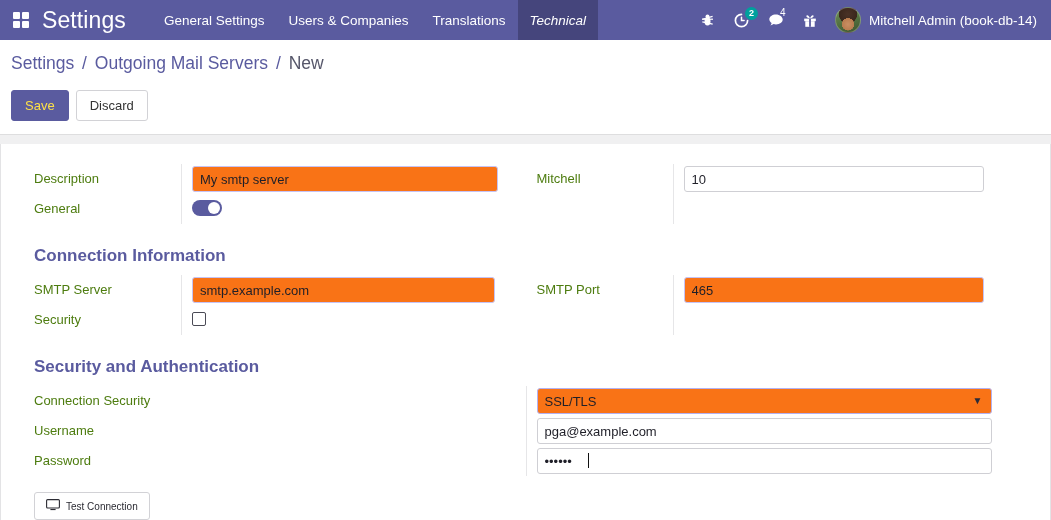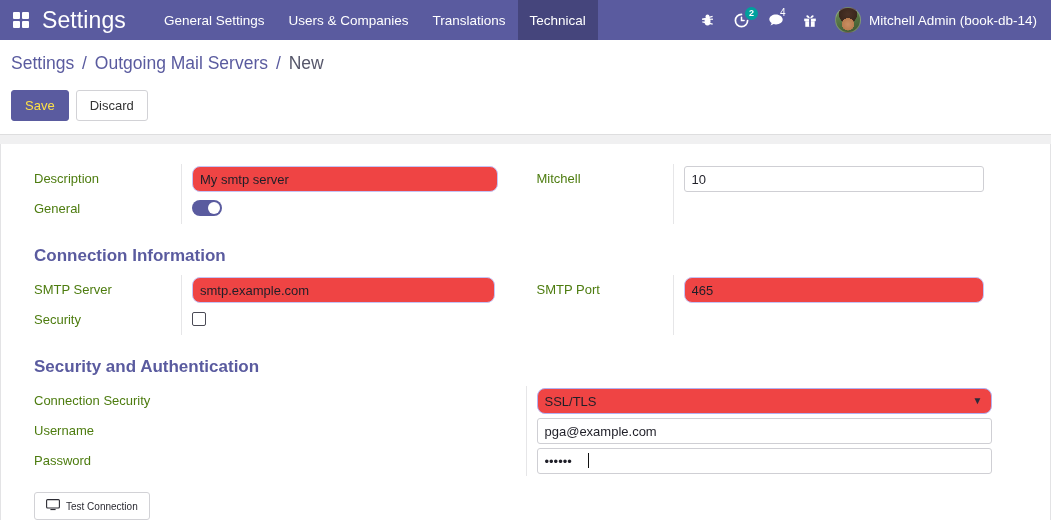--- a/index.html
+++ b/index.html
@@ -34,21 +34,21 @@
   }
   .nav-menus { display: flex; align-items: stretch; }
   .nav-item {
     display: flex; align-items: center;
     padding: 0 12px;
     font-size: 13.5px;
     color: #ffffff;
     white-space: nowrap;
     cursor: pointer;
   }
-  .nav-item.active { background: #45457c; }
+  .nav-item.active { background: #45457c; font-style: italic; }
   .nav-right {
     margin-left: auto;
     display: flex; align-items: center;
     padding-right: 14px;
     gap: 0px;
   }
   .sys-icon {
     position: relative;
     width: 34px; height: 40px;
     display: flex; align-items: center; justify-content: center;
@@ -130,23 +130,22 @@
     font-family: "Liberation Sans", sans-serif;
     font-size: 13px; color: #1f1f28;
     padding: 4px 7px;
     height: 26px;
     border: 1px solid #cfcfd4;
     border-radius: 3px;
     background: #ffffff;
     outline: none;
   }
   input.inp.dirty, select.inp.dirty {
-    background: #ef4444;
+    background: #f97316;
     border-color: #c5c3f5;
-    border-radius: 8px;
   }
   select.inp.dirty { border-color: #b4b1f0; }
   input.inp.plain { border: 1px solid #cfcfd4; }
 
   .w-desc  { max-width: 306px; }
   .w-prio  { max-width: 300px; }
   .w-smtp  { max-width: 303px; }
   .w-port  { max-width: 300px; }
   .w-full  { max-width: 455px; }
 

